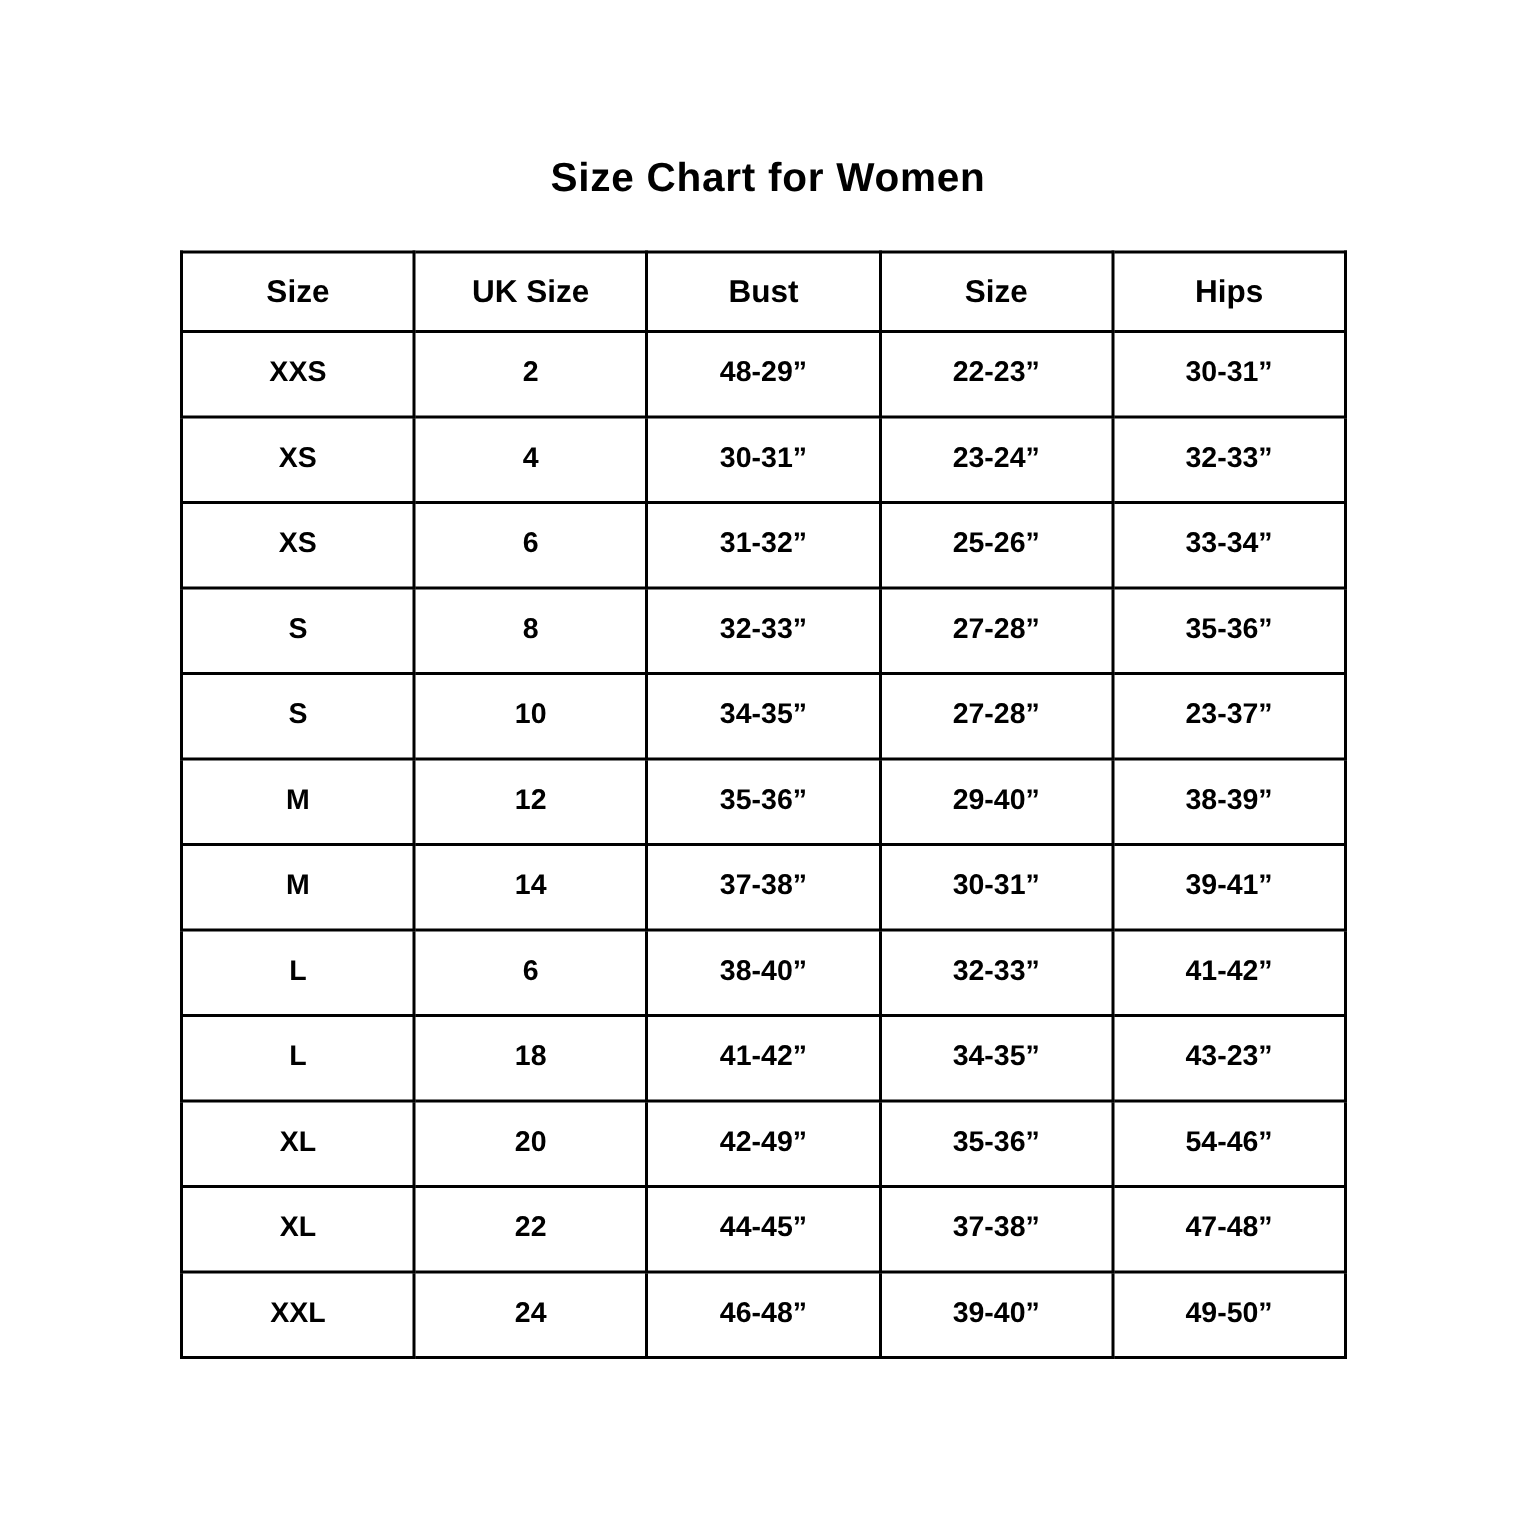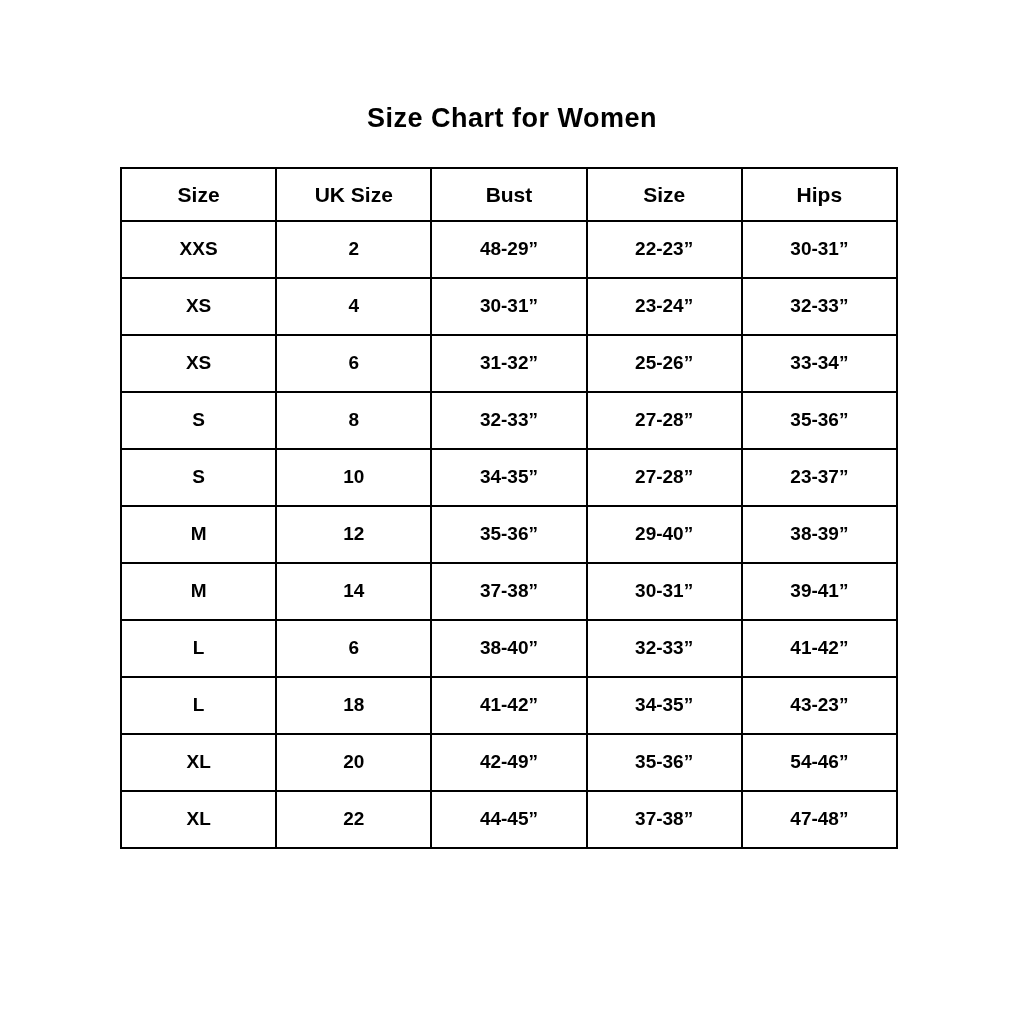--- a/index.html
+++ b/index.html
@@ -139,14 +139,21 @@
         <td>35-36”</td>
         <td>54-46”</td>
       </tr>
       <tr>
         <td>XL</td>
         <td>22</td>
         <td>44-45”</td>
         <td>37-38”</td>
         <td>47-48”</td>
       </tr>
+      <tr>
+        <td>XXL</td>
+        <td>24</td>
+        <td>46-48”</td>
+        <td>39-40”</td>
+        <td>49-50”</td>
+      </tr>
     </tbody>
 </table>
 
 </body></html>

